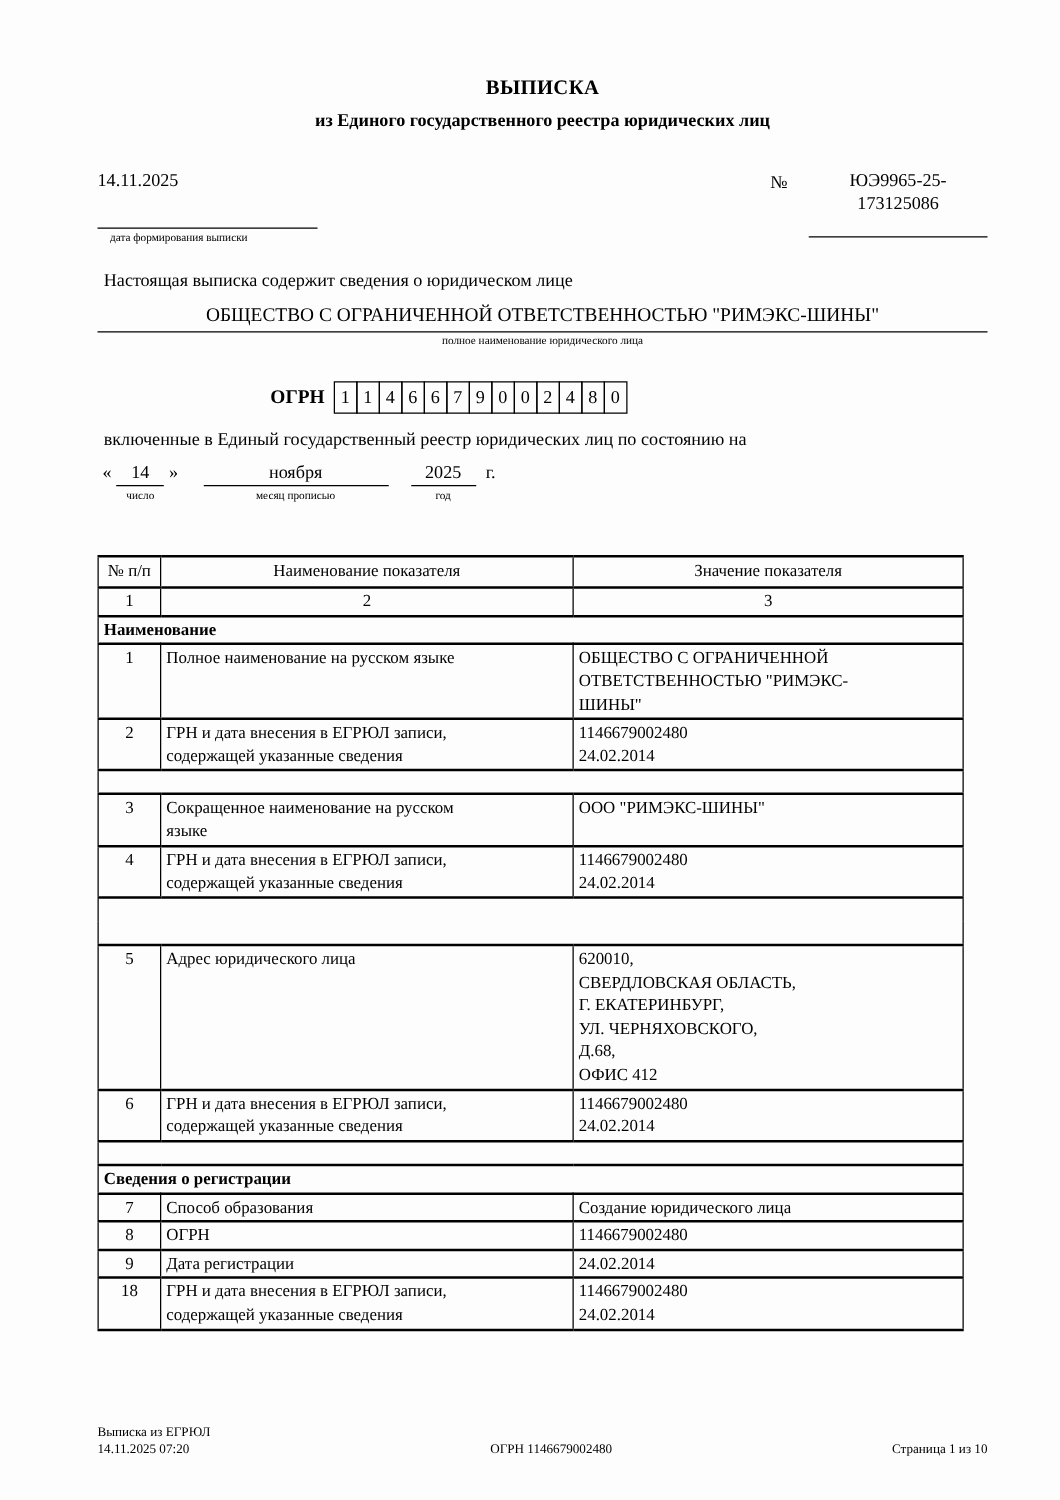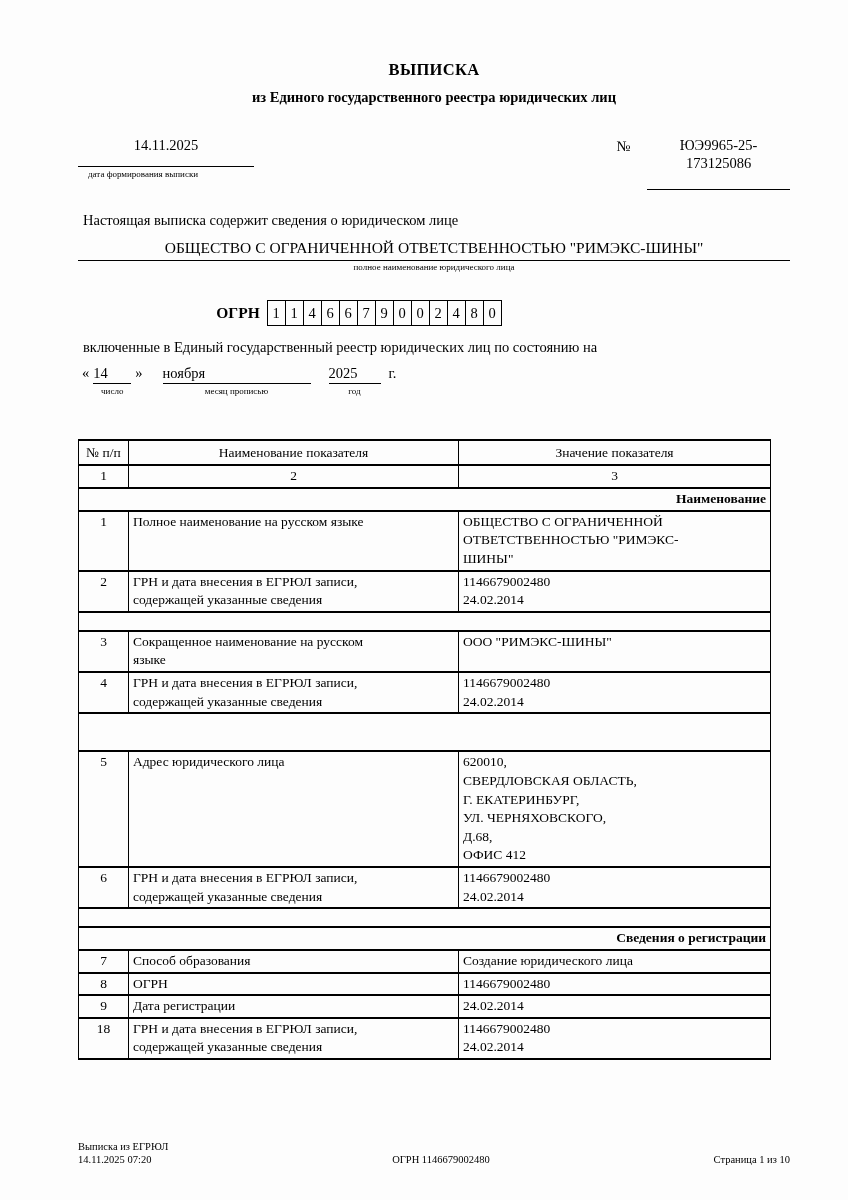--- a/index.html
+++ b/index.html
@@ -13,21 +13,21 @@
   }
   .page { padding: 60px 58px 0 78px; width: 848px; }
 
   
   .title { text-align: center; font-weight: bold; font-size: 16.5px; letter-spacing: .3px; }
   .subtitle { text-align: center; font-weight: bold; font-size: 14.5px; margin-top: 9px; }
 
   
   .head-row { display: flex; justify-content: space-between; margin-top: 31px; }
   .date-block { width: 176px; }
-  .date-value { text-align: center; font-size: 14.5px; padding-bottom: 12px; border-bottom: 1px solid #000; }
+  .date-value { text-align: left; font-size: 14.5px; padding-bottom: 28px; border-bottom: 1px solid #000; }
   .date-caption { font-size: 9px; padding-top: 2px; padding-left: 10px; }
   .number-block { display: flex; align-items: flex-start; }
   .number-label { font-size: 14.5px; margin-right: 17px; margin-top: 1px; }
   .number-lines { width: 143px; text-align: center; font-size: 14.5px; line-height: 1.22; border-bottom: 1px solid #000; padding-bottom: 17px; }
 
   
   .intro { font-size: 14.5px; margin-top: 22px; padding-left: 5px; }
   .company-wrap { margin-top: 10px; }
   .company-name { text-align: center; font-size: 15.5px; border-bottom: 1px solid #000; padding-bottom: 3px; }
   .company-caption { text-align: center; font-size: 9px; padding-top: 1px; }
@@ -38,38 +38,38 @@
   .ogrn-boxes { display: flex; }
   .ogrn-box { width: 19px; height: 26px; border: 1px solid #000; margin-left: -1px;
               display: flex; align-items: center; justify-content: center; font-size: 14.5px; }
 
   .included { font-size: 14.5px; margin-top: 13px; padding-left: 5px; }
 
   
   .dateline { display: flex; align-items: flex-start; margin-top: 9px; font-size: 14.5px; }
   .dl-quote { padding: 0 4px; }
   .dl-group { display: inline-flex; flex-direction: column; align-items: center; }
-  .dl-val { border-bottom: 1px solid #000; text-align: left; width: 100%; padding-bottom: 1px; }
+  .dl-val { border-bottom: 1px solid #000; text-align: center; width: 100%; padding-bottom: 1px; }
   .dl-cap { font-size: 9px; padding-top: 2px; }
   .dl-day { width: 38px; }
   .dl-month { width: 148px; margin-left: 16px; }
   .dl-year { width: 52px; margin-left: 18px; }
   .dl-suffix { margin-left: 8px; }
 
   
   table.main { border-collapse: collapse; width: 692px; margin-top: 43px; font-size: 13.5px;
                table-layout: fixed; }
   table.main td { border: 1px solid #000; border-top-width: 2px; border-bottom-width: 2px;
                   padding: 1px 4px; vertical-align: top; line-height: 1.38; }
   td.c-num { width: 50px; text-align: center; }
   td.c-name { width: 330px; }
   td.c-value { width: 312px; }
   tr.hdr td { text-align: center; vertical-align: middle; height: 25px; }
   tr.colnum td { text-align: center; vertical-align: middle; height: 21px; }
-  tr.section td { font-weight: bold; text-align: right; vertical-align: middle; height: 22px; }
+  tr.section td { font-weight: bold; text-align: left; vertical-align: middle; height: 22px; }
   tr.spacer td { height: 19px; border-top: none; border-bottom: none; }
   .pre { white-space: pre-line; }
 
   
   .footer { position: absolute; left: 78px; right: 58px; top: 1140px;
             display: flex; justify-content: space-between; align-items: flex-start;
             font-size: 10.5px; line-height: 1.25; }
   .footer-center, .footer-right { margin-top: 13px; }
 </style>
 </head>

